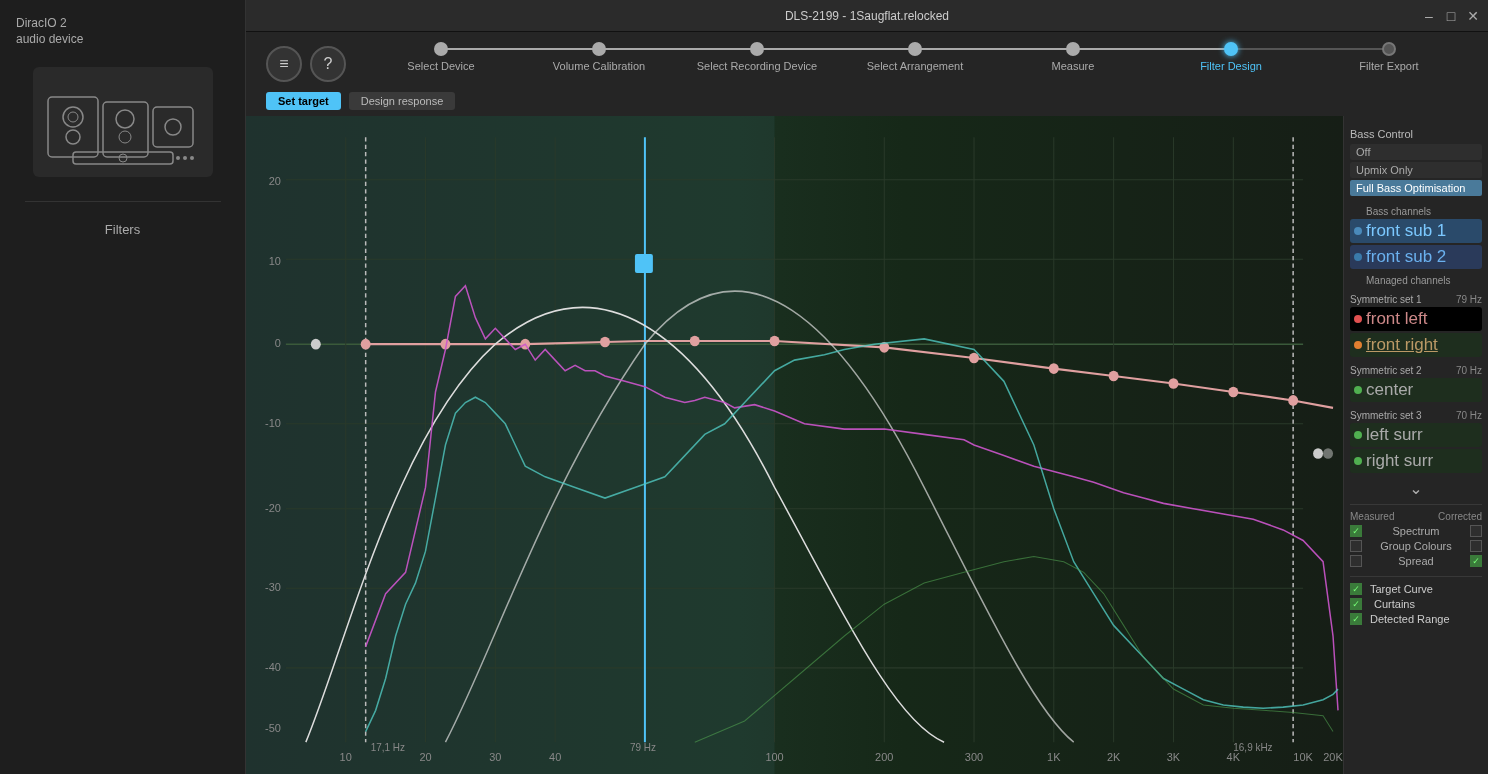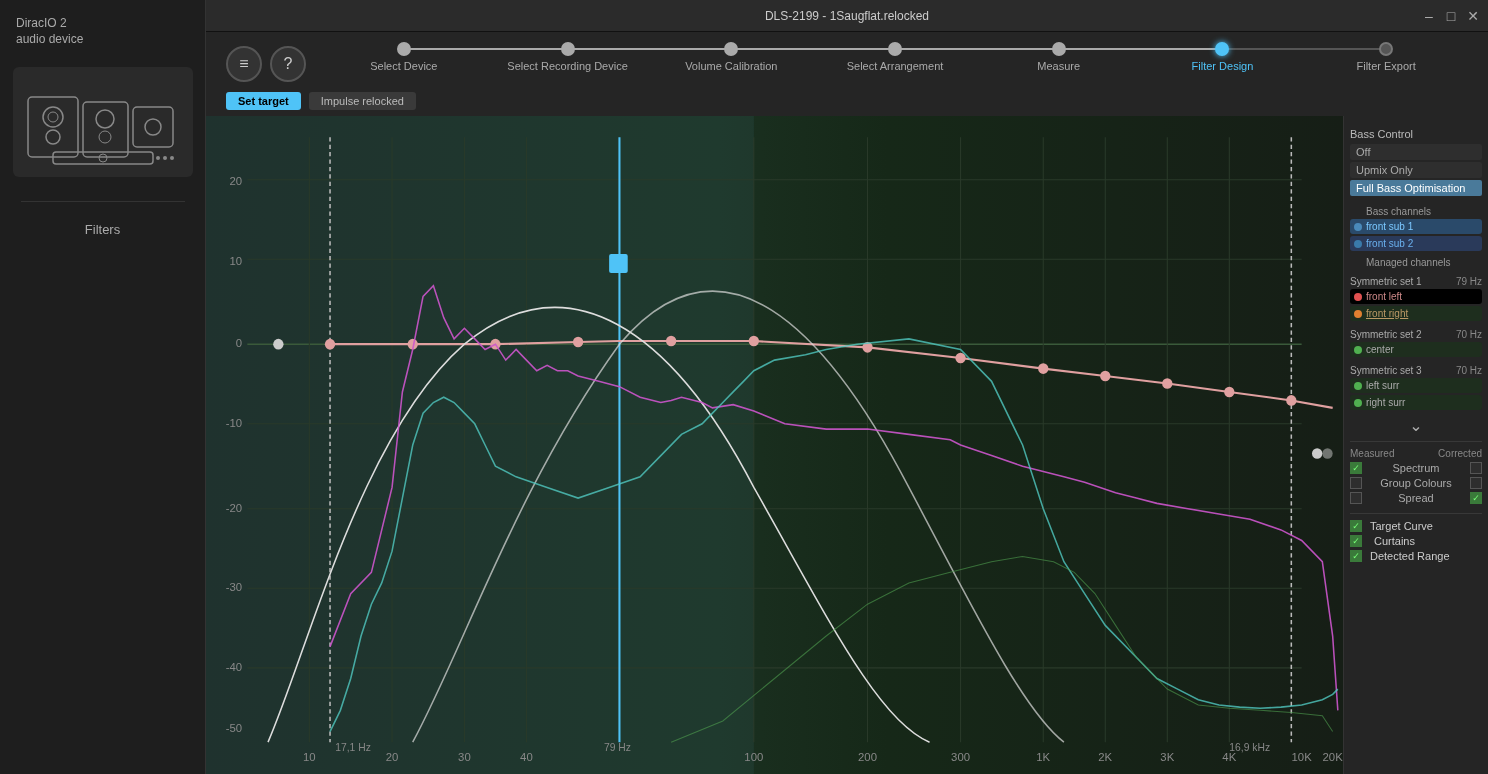--- a/index.html
+++ b/index.html
@@ -1,20 +1,20 @@
 <!DOCTYPE html>
 <html><head>
   <meta charset="utf-8">
   <style>
     * { box-sizing: border-box; margin: 0; padding: 0; }
     body { background: #1a1a1a; font-family: 'Segoe UI', Arial, sans-serif; color: #ccc; width: 1488px; height: 774px; overflow: hidden; display: flex; }
 
     
     .sidebar {
-      width: 206px;
+      width: 246px;
       background: #1e1e1e;
       display: flex;
       flex-direction: column;
       align-items: center;
       padding: 16px 0;
       border-right: 1px solid #333;
       flex-shrink: 0;
     }
     .sidebar-logo {
       color: #fff;
@@ -264,21 +264,21 @@
       font-size: 10px;
       margin-top: 4px;
       margin-bottom: 2px;
       margin-left: 16px;
     }
     .channel-item {
       display: flex;
       align-items: center;
       gap: 4px;
       padding: 2px 4px;
-      font-size: 10px;
+      font-size: 17px;
       border-radius: 3px;
       margin-bottom: 2px;
     }
     .channel-item.active-blue { background: #2a4a6a; color: #7bc8ff; }
     .channel-item.active-blue2 { background: #2a3a5a; color: #6ab0ee; }
     .ch-dot {
       width: 8px;
       height: 8px;
       border-radius: 50%;
       flex-shrink: 0;
@@ -400,25 +400,25 @@
       <button class="wizard-icon-btn">?</button>
     </div>
     <div class="wizard-steps">
 
       <div class="wizard-step">
         <div class="wizard-step-dot completed"></div>
         <span class="wizard-step-label">Select Device</span>
       </div>
       <div class="wizard-step completed-line">
         <div class="wizard-step-dot completed"></div>
-        <span class="wizard-step-label">Select Recording Device</span>
+        <span class="wizard-step-label">Volume Calibration</span>
       </div>
       <div class="wizard-step completed-line">
         <div class="wizard-step-dot completed"></div>
-        <span class="wizard-step-label">Volume Calibration</span>
+        <span class="wizard-step-label">Select Recording Device</span>
       </div>
       <div class="wizard-step completed-line">
         <div class="wizard-step-dot completed"></div>
         <span class="wizard-step-label">Select Arrangement</span>
       </div>
       <div class="wizard-step completed-line">
         <div class="wizard-step-dot completed"></div>
         <span class="wizard-step-label">Measure</span>
       </div>
       <div class="wizard-step completed-line">
@@ -427,21 +427,21 @@
       </div>
       <div class="wizard-step">
         <div class="wizard-step-dot"></div>
         <span class="wizard-step-label">Filter Export</span>
       </div>
     </div>
   </div>
 
   <div class="wizard-sub-buttons">
     <button class="wizard-sub-btn active">Set target</button>
-    <button class="wizard-sub-btn inactive">Impulse relocked</button>
+    <button class="wizard-sub-btn inactive">Design response</button>
   </div>
 
   <div class="chart-area">
     <div class="chart-main">
       <svg class="chart-canvas" viewBox="0 0 1100 620" preserveAspectRatio="none">
         <defs>
           <linearGradient id="bgGrad" x1="0" y1="0" x2="1" y2="0">
             <stop offset="0%" stop-color="#1a2820"></stop>
             <stop offset="45%" stop-color="#1a3020"></stop>
             <stop offset="60%" stop-color="#162818"></stop>

